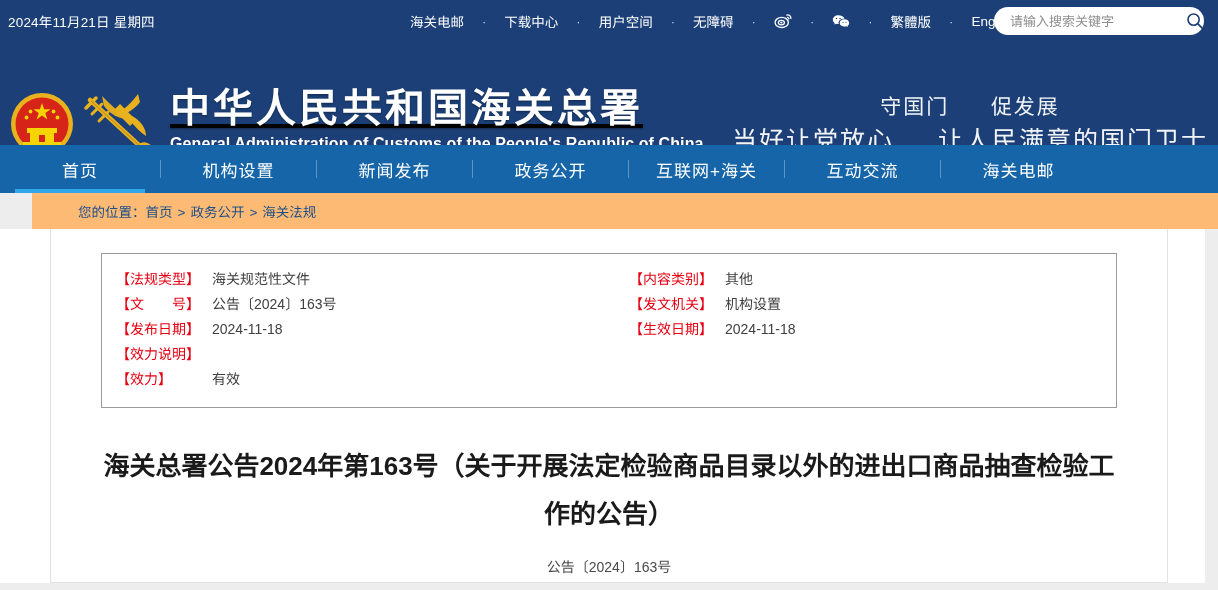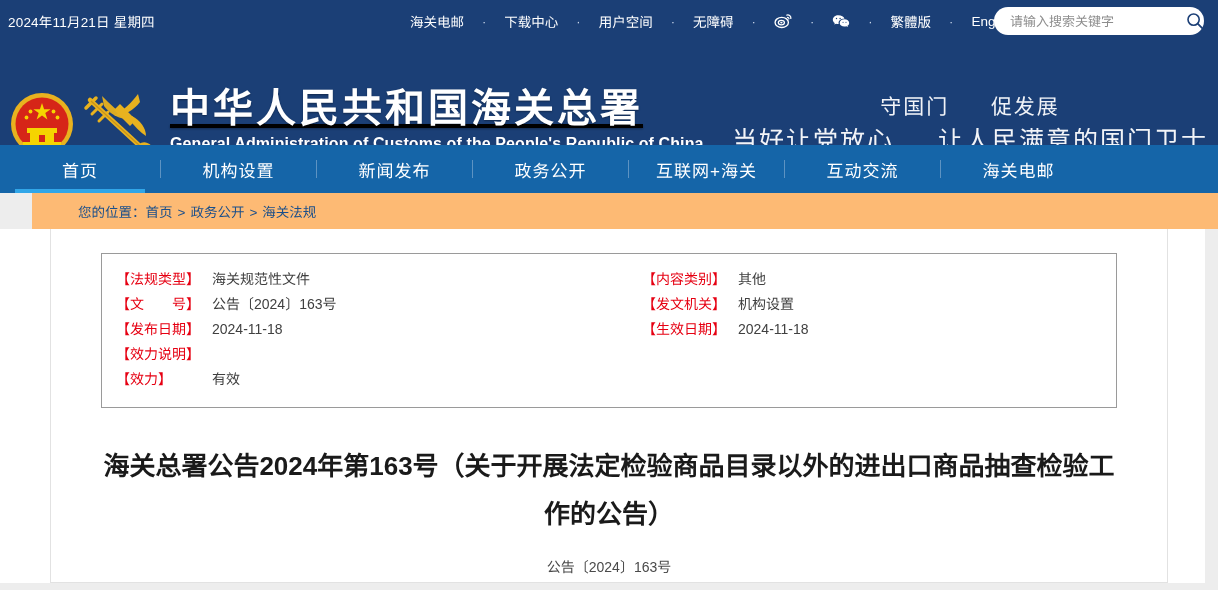--- a/index.html
+++ b/index.html
@@ -204,21 +204,20 @@
     background: #ffffff;
     border: 1px solid #e2e2e2;
     border-top: none;
   }
   .meta-box {
     margin: 24px 0 0 50px;
     width: 1016px;
     border: 1px solid #9a9a9a;
     padding: 14px 0 14px 0;
     display: flex;
-    gap: 13px;
   }
   .meta-col { flex: 0 0 50%; }
   .meta-col.left { padding-left: 14px; }
   .meta-col.right { padding-left: 0px; margin-left: 20px; }
   .meta-row {
     display: flex;
     align-items: baseline;
     height: 25px;
     font-size: 14px;
   }

